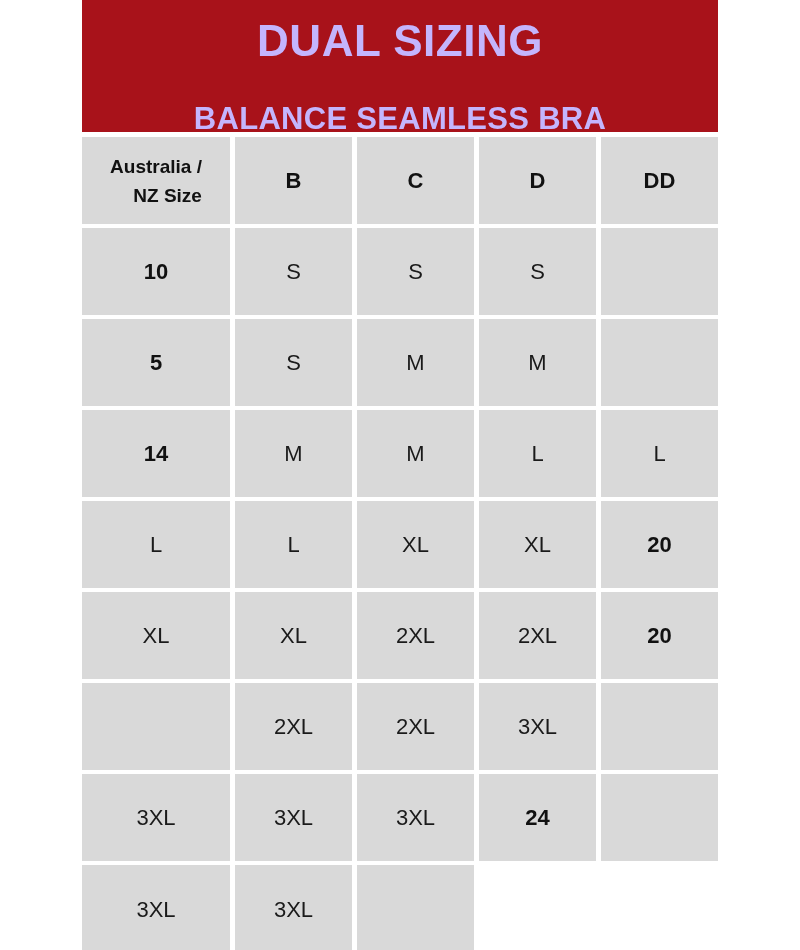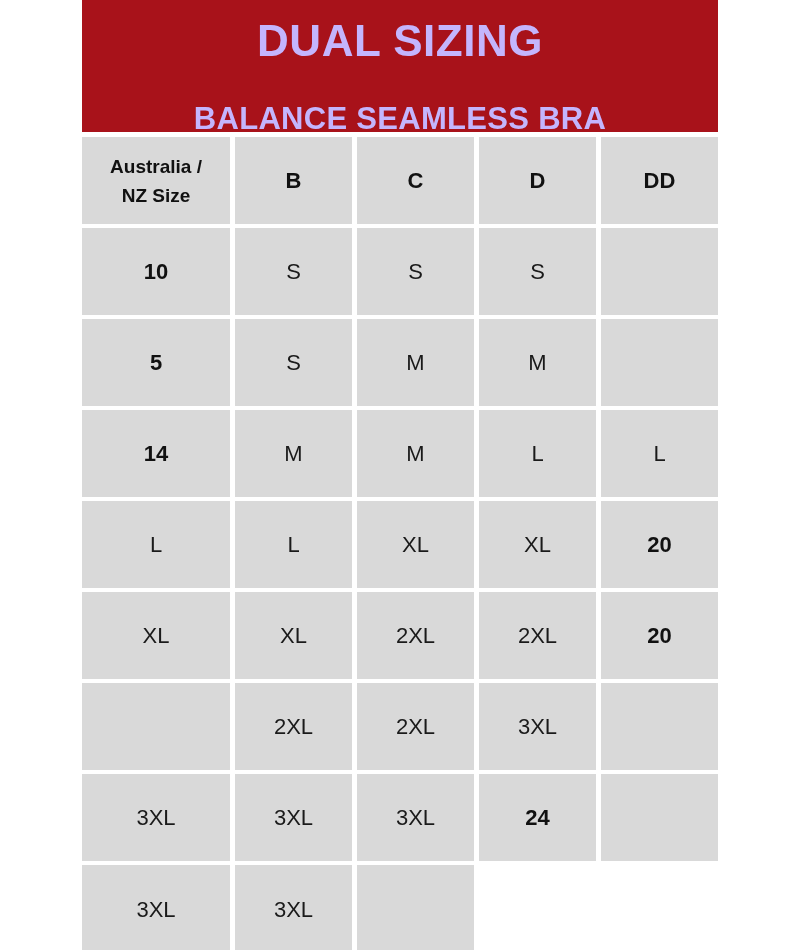--- a/index.html
+++ b/index.html
@@ -26,21 +26,21 @@
     grid-template-columns: 148px 117px 117px 117px 117px;
     column-gap: 5px;
     row-gap: 4px;
     grid-template-rows: 87px repeat(7, 87px) 90px;
   }
   .cell {
     background: #d9d9d9; display: flex; align-items: center; justify-content: center;
     text-align: center; color: #111111;
   }
   .cell.head { font-weight: bold; font-size: 22px; }
-  .cell.head.first { font-size: 19px; line-height: 29px; }
+  .cell.head.first { font-size: 19px; line-height: 29px; text-align: right; }
   .cell.rowhead { font-weight: bold; font-size: 22px; }
   .cell.val { font-size: 22px; font-weight: normal; color: #1a1a1a; }
 </style>
 </head>
 <body>
 
 <div class="banner">
   <div class="title">DUAL SIZING</div>
   <div class="subtitle">BALANCE SEAMLESS BRA</div>
 </div>

